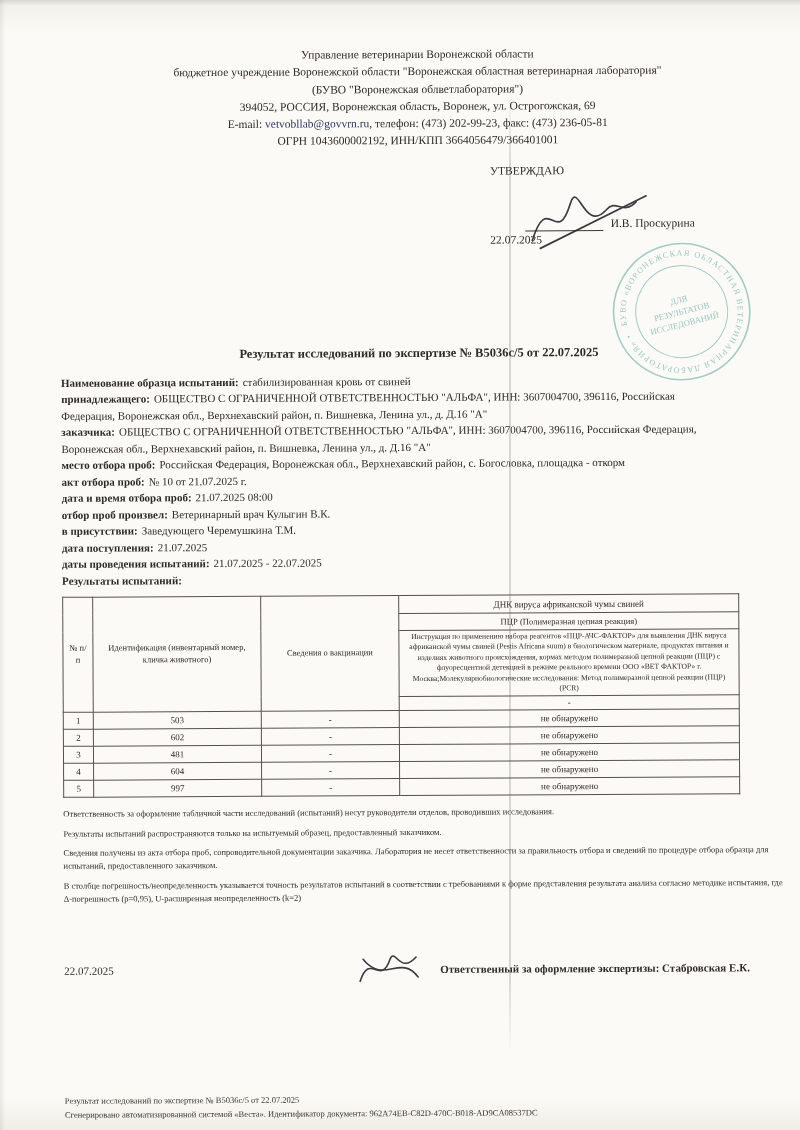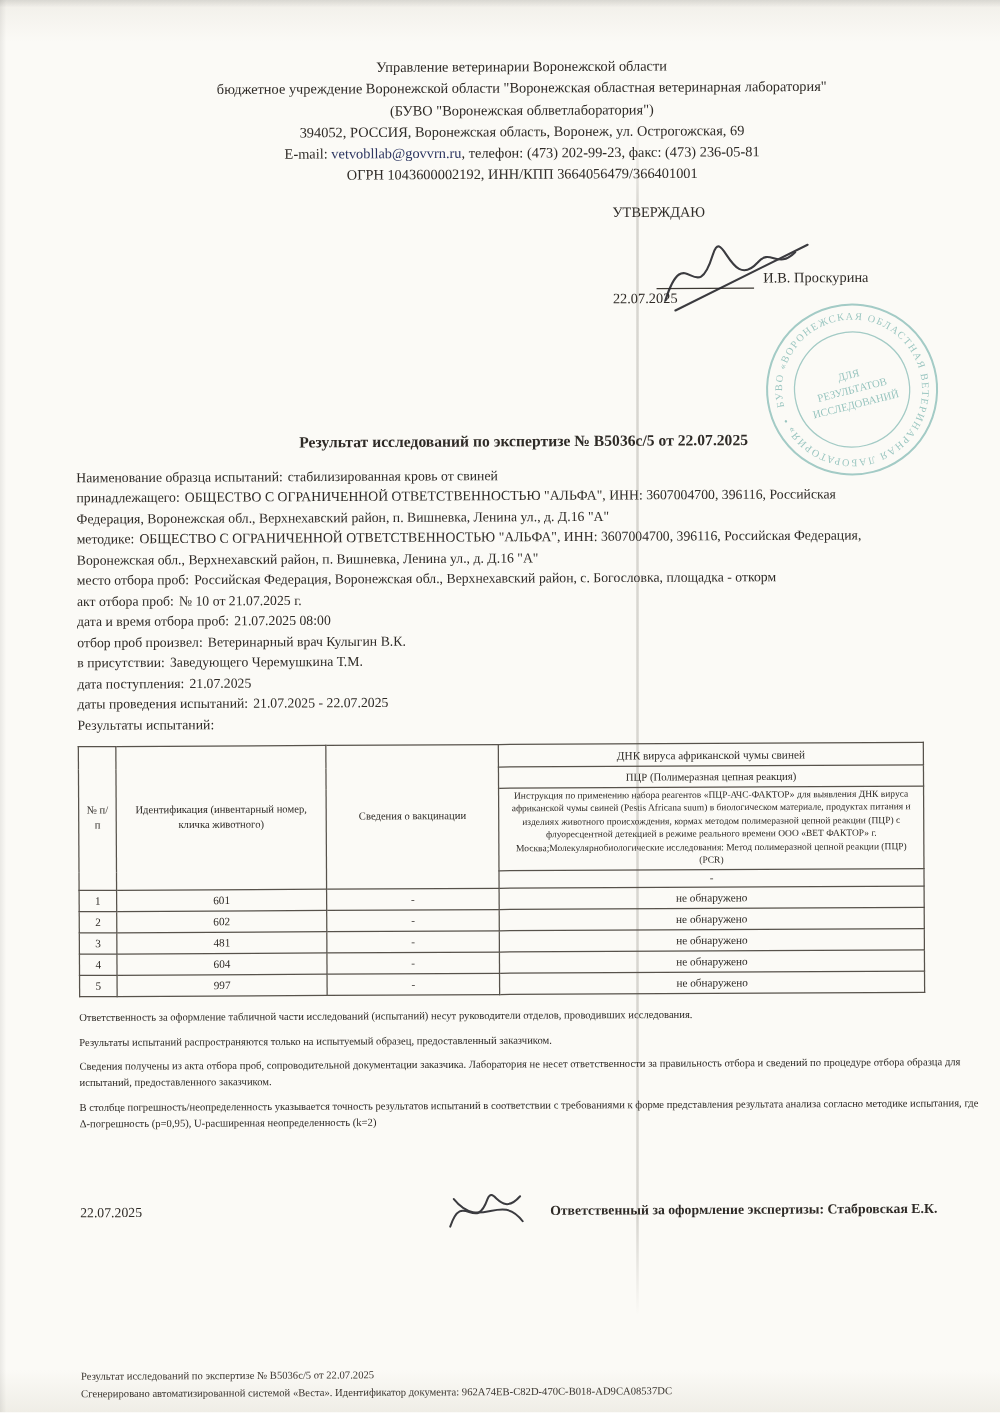--- a/index.html
+++ b/index.html
@@ -19,21 +19,21 @@
     background:linear-gradient(180deg,rgba(90,85,75,0) 0%,rgba(90,85,75,.22) 8%,rgba(90,85,75,.22) 92%,rgba(90,85,75,0) 100%);}
   .letterhead{padding-top:46px;text-align:center;font-size:11.5px;line-height:1.5;}
   .email-link{color:#2c3560;}
   .approval{position:absolute;left:492px;top:163px;width:240px;font-size:11.5px;line-height:1.45;z-index:4;}
   .approval .name-row{display:flex;align-items:flex-end;margin-top:36px;justify-content:center;}
   .sig-line{display:inline-block;width:78px;height:11px;border-bottom:1px solid #3c3832;margin-right:7px;}
   .sig-top{position:absolute;left:28px;top:20px;z-index:5;}
   .stamp{position:absolute;left:608px;top:238px;z-index:2;opacity:.85;transform:rotate(-14deg);pointer-events:none;}
   .doc-title{margin-top:196px;text-align:center;font-weight:bold;font-size:12.5px;}
   .details{margin:12px 60px 0 62px;max-width:648px;font-size:11px;line-height:1.5;}
-  .details .lbl{font-weight:normal;margin-right:4px;}
+  .details .lbl{font-weight:bold;margin-right:4px;}
   table.results{border-collapse:collapse;margin:8px 60px 0 62px;width:676px;table-layout:fixed;}
   table.results col.c1{width:30px;} table.results col.c2{width:168px;}
   table.results col.c3{width:138px;} table.results col.c4{width:340px;}
   table.results th,table.results td{border:1px solid #57524b;padding:1px 4px;font-weight:normal;
     text-align:center;vertical-align:middle;}
   th.small{font-size:8.5px;line-height:1.35;margin-left:12px;}
   th.gh{font-size:9px;height:15px;}
   th.gh2{font-size:8.6px;height:14px;}
   th.method{font-size:7.6px;line-height:1.38;padding:3px 6px;}
   th.dashcell{font-size:9px;height:11px;}
@@ -97,21 +97,21 @@
       <text x="75" y="66" text-anchor="middle" font-size="8.6" fill="#3f958e" opacity="0.62" font-family="Liberation Serif, serif">ДЛЯ</text>
       <text x="75" y="78" text-anchor="middle" font-size="8.6" fill="#3f958e" opacity="0.62" font-family="Liberation Serif, serif">РЕЗУЛЬТАТОВ</text>
       <text x="75" y="90" text-anchor="middle" font-size="8.6" fill="#3f958e" opacity="0.62" font-family="Liberation Serif, serif">ИССЛЕДОВАНИЙ</text>
     </svg>
 
     <div class="doc-title">Результат исследований по экспертизе № В5036с/5 от 22.07.2025</div>
 
     <div class="details">
       <div class="field"><span class="lbl">Наименование образца испытаний:</span><span>стабилизированная кровь от свиней</span></div>
       <div class="field"><span class="lbl">принадлежащего:</span><span>ОБЩЕСТВО С ОГРАНИЧЕННОЙ ОТВЕТСТВЕННОСТЬЮ "АЛЬФА", ИНН: 3607004700, 396116, Российская Федерация, Воронежская обл., Верхнехавский район, п. Вишневка, Ленина ул., д. Д.16 "А"</span></div>
-      <div class="field"><span class="lbl">методике:</span><span>ОБЩЕСТВО С ОГРАНИЧЕННОЙ ОТВЕТСТВЕННОСТЬЮ "АЛЬФА", ИНН: 3607004700, 396116, Российская Федерация, Воронежская обл., Верхнехавский район, п. Вишневка, Ленина ул., д. Д.16 "А"</span></div>
+      <div class="field"><span class="lbl">заказчика:</span><span>ОБЩЕСТВО С ОГРАНИЧЕННОЙ ОТВЕТСТВЕННОСТЬЮ "АЛЬФА", ИНН: 3607004700, 396116, Российская Федерация, Воронежская обл., Верхнехавский район, п. Вишневка, Ленина ул., д. Д.16 "А"</span></div>
       <div class="field"><span class="lbl">место отбора проб:</span><span>Российская Федерация, Воронежская обл., Верхнехавский район, с. Богословка, площадка - откорм</span></div>
       <div class="field"><span class="lbl">акт отбора проб:</span><span>№ 10 от 21.07.2025 г.</span></div>
       <div class="field"><span class="lbl">дата и время отбора проб:</span><span>21.07.2025 08:00</span></div>
       <div class="field"><span class="lbl">отбор проб произвел:</span><span>Ветеринарный врач Кулыгин В.К.</span></div>
       <div class="field"><span class="lbl">в присутствии:</span><span>Заведующего Черемушкина Т.М.</span></div>
       <div class="field"><span class="lbl">дата поступления:</span><span>21.07.2025</span></div>
       <div class="field"><span class="lbl">даты проведения испытаний:</span><span>21.07.2025 - 22.07.2025</span></div>
       <div class="field"><span class="lbl">Результаты испытаний:</span><span></span></div>
     </div>
 
@@ -135,21 +135,21 @@
         <tr>
           <th class="method">Инструкция по применению набора реагентов «ПЦР-АЧС-ФАКТОР» для выявления ДНК вируса африканской чумы свиней (Pestis Africana suum) в биологическом материале, продуктах питания и изделиях животного происхождения, кормах методом полимеразной цепной реакции (ПЦР) с флуоресцентной детекцией в режиме реального времени ООО «ВЕТ ФАКТОР» г. Москва;Молекулярнобиологические исследования: Метод полимеразной цепной реакции (ПЦР) (PCR)</th>
         </tr>
         <tr>
           <th class="dashcell">-</th>
         </tr>
       </thead>
       <tbody>
         <tr>
           <td>1</td>
-          <td>601</td>
+          <td>503</td>
           <td>-</td>
           <td>не обнаружено</td>
         </tr>
         <tr>
           <td>2</td>
           <td>602</td>
           <td>-</td>
           <td>не обнаружено</td>
         </tr>
         <tr>

